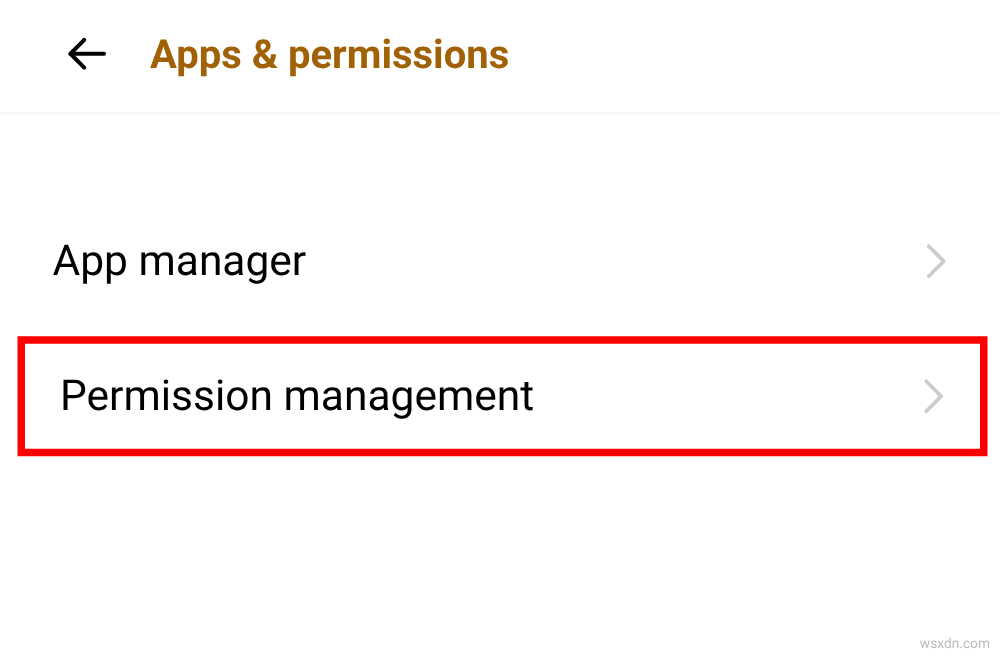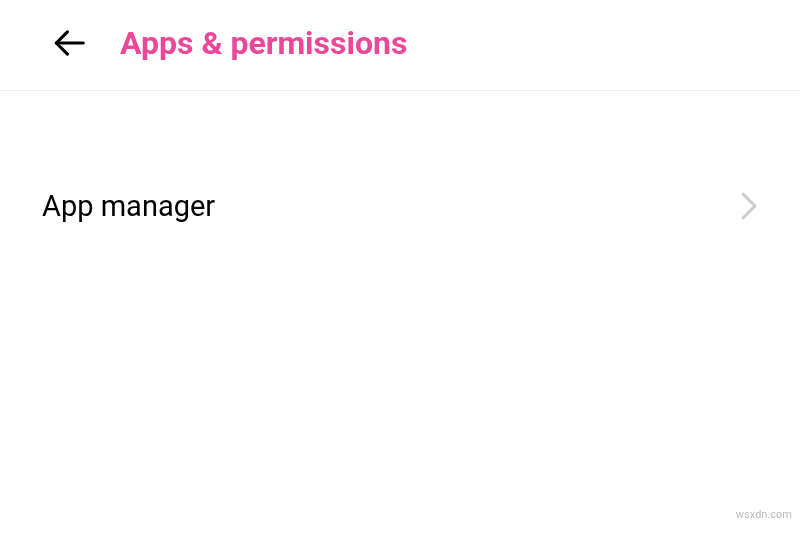--- a/index.html
+++ b/index.html
@@ -23,34 +23,34 @@
     .back-icon {
       display: flex;
       align-items: center;
       justify-content: center;
       margin-right: 32px;
       cursor: pointer;
     }
     .page-title {
       font-size: 32px;
       font-weight: 700;
-      color: #ec4899;
+      color: #a16207;
     }
     .content {
       padding-top: 72px;
     }
     .list-item {
       display: flex;
       align-items: center;
       justify-content: space-between;
       padding: 26px 42px 26px 42px;
       cursor: pointer;
     }
     .list-item-label {
-      font-size: 29px;
+      font-size: 34px;
       font-weight: 400;
       color: #000000;
     }
     .chevron {
       display: flex;
       align-items: center;
     }
     .highlight-box {
       border: 6px solid #ff0000;
       margin: 14px 10px 14px 14px;
@@ -83,17 +83,27 @@
 
   <div class="list-item">
     <span class="list-item-label">App manager</span>
     <span class="chevron">
       <svg width="18" height="32" viewBox="0 0 12 20" fill="none" stroke="#cccccc" stroke-width="2" stroke-linecap="round" stroke-linejoin="round">
         <polyline points="2 2 10 10 2 18"></polyline>
       </svg>
     </span>
   </div>
 
+  <div class="highlight-box">
+    <div class="list-item">
+      <span class="list-item-label">Permission management</span>
+      <span class="chevron">
+        <svg width="18" height="32" viewBox="0 0 12 20" fill="none" stroke="#cccccc" stroke-width="2" stroke-linecap="round" stroke-linejoin="round">
+          <polyline points="2 2 10 10 2 18"></polyline>
+        </svg>
+      </span>
+    </div>
+  </div>
 
 
 </div>
 
 <div class="watermark">wsxdn.com</div>
 
 </body></html>

